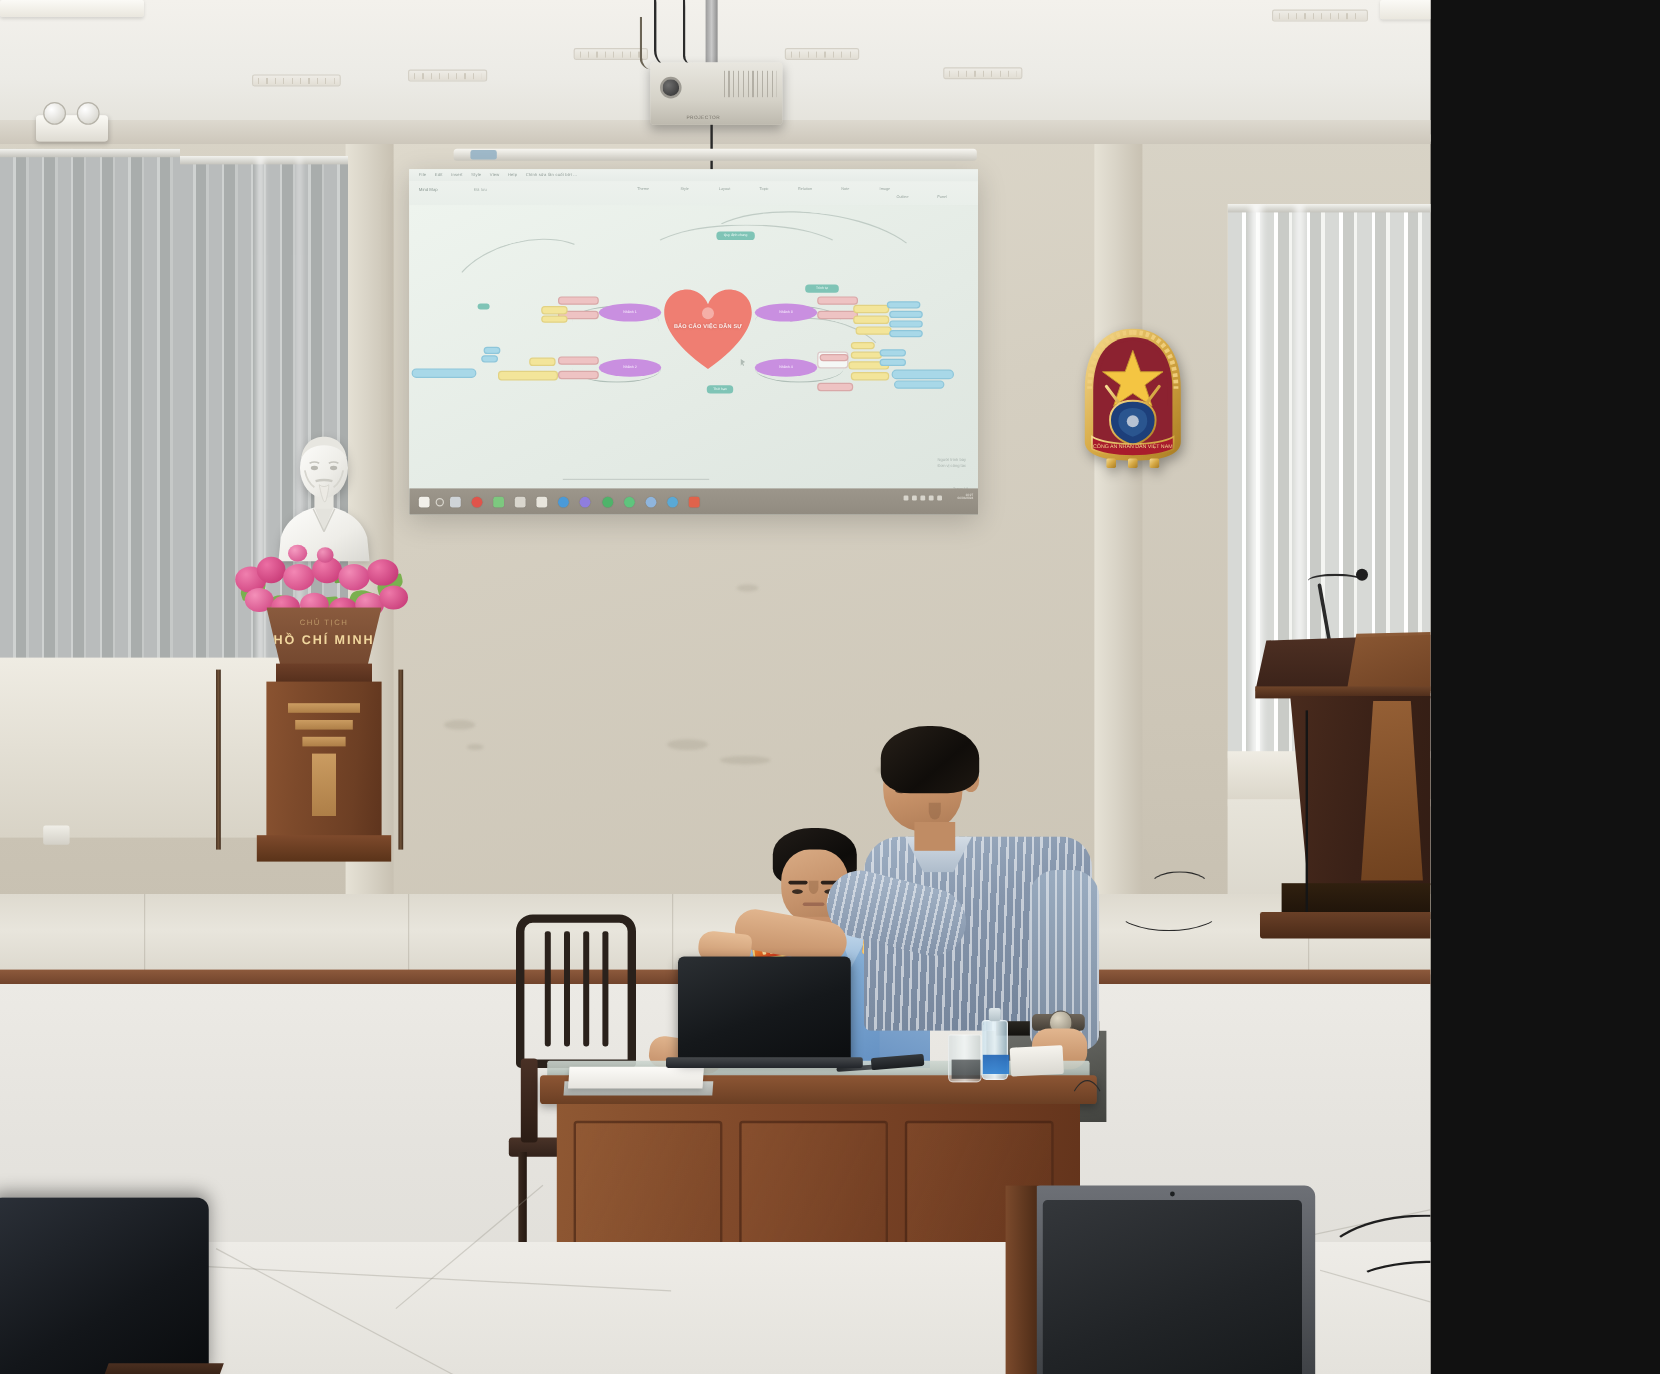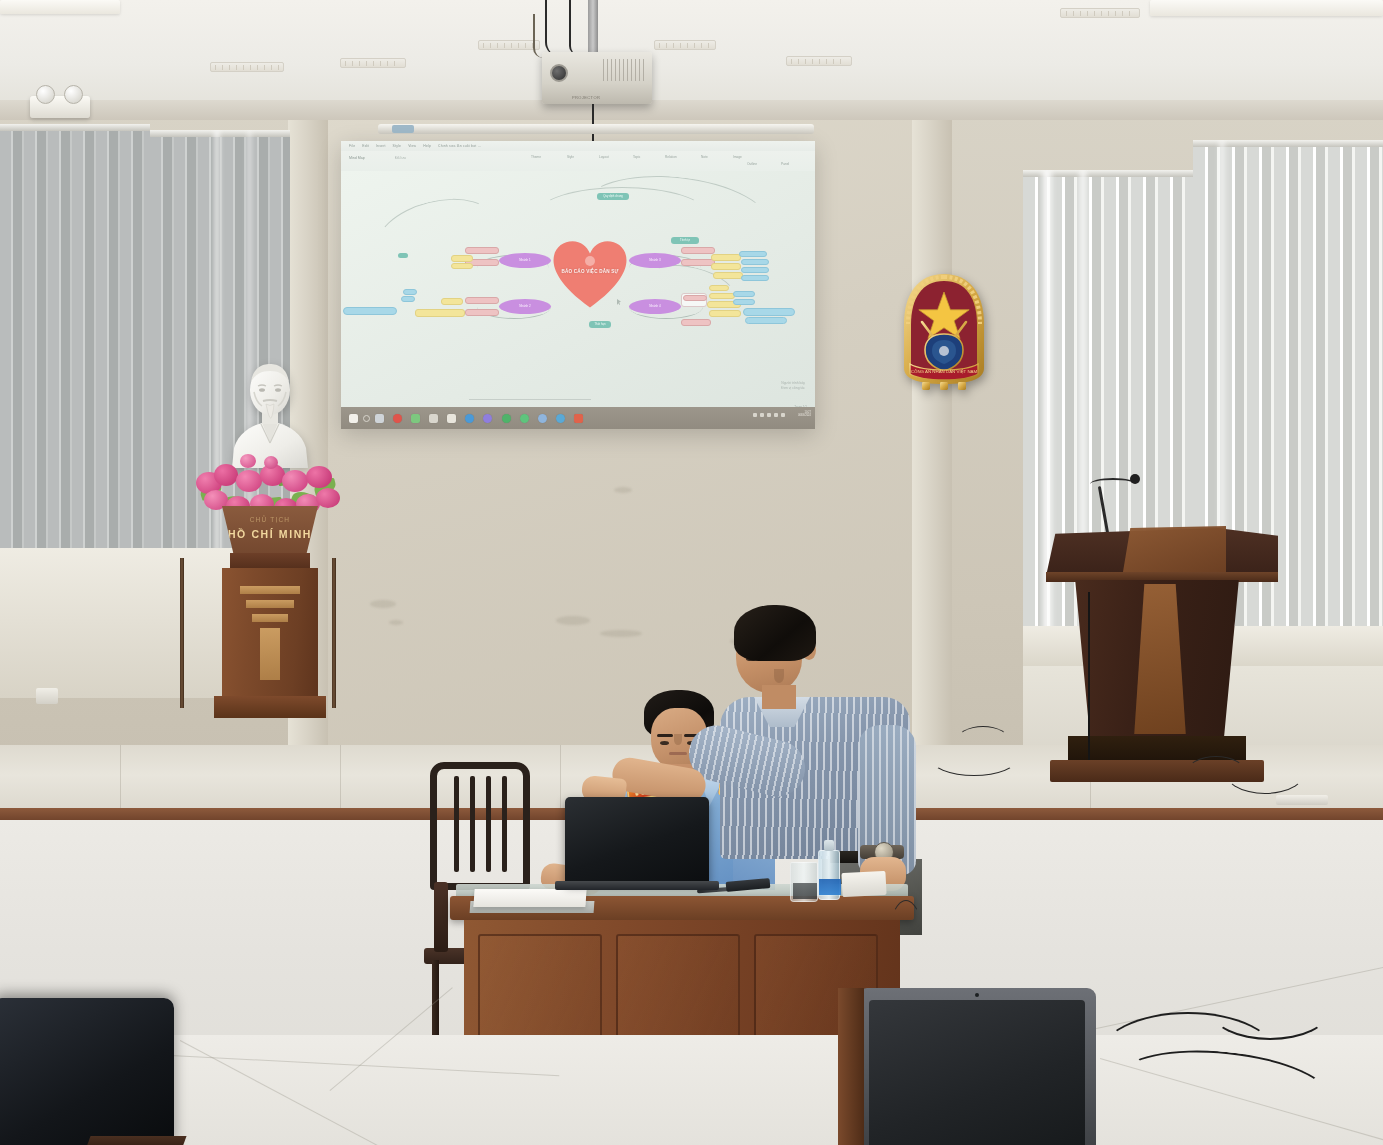--- a/index.html
+++ b/index.html
@@ -1,18 +1,18 @@
 <!DOCTYPE html>
 <html><head>
 <meta charset="utf-8">
 <style>
   html,body{margin:0;padding:0;background:#111;}
   *{box-sizing:border-box;}
   #scene{
-    position:relative;width:1383px;height:1145px;overflow:hidden;
+    position:relative;width:1192px;height:1145px;overflow:hidden;
     font-family:"Liberation Sans",sans-serif;
     background:#cfc9bd;
   }
 
   
   .ceiling{
     position:absolute;left:0;top:0;width:1383px;height:118px;
     background:linear-gradient(#f3f1ec 0%,#ecebe6 55%,#e2e0d8 100%);
   }
   .ceiling-beam{

